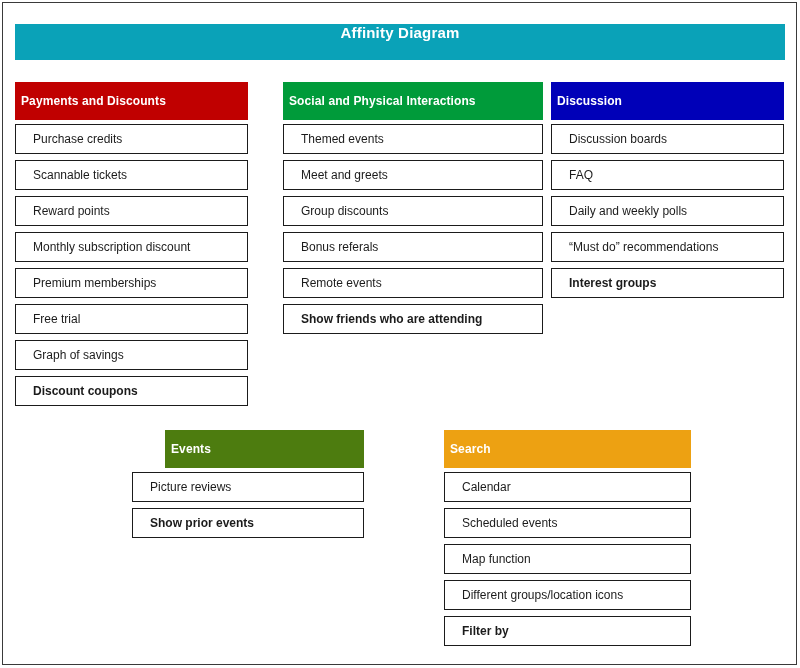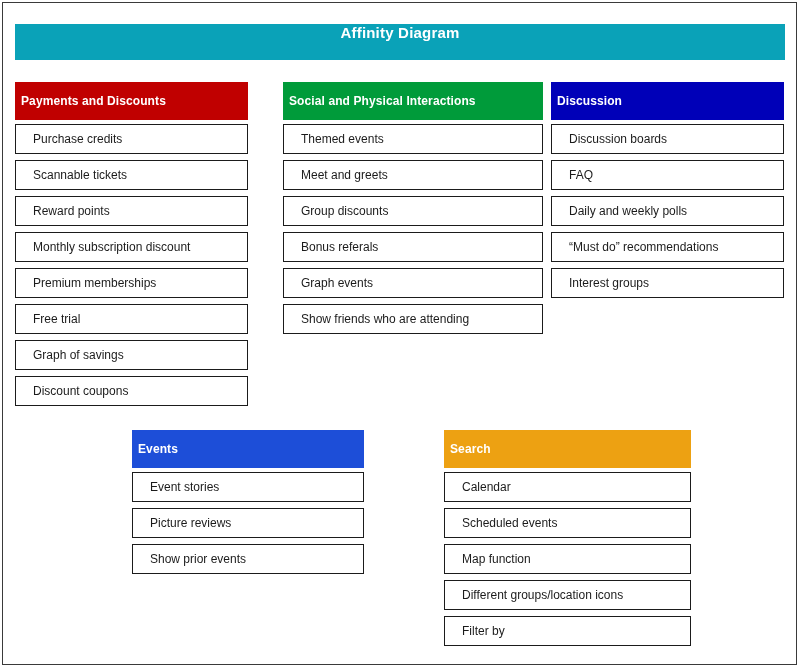--- a/index.html
+++ b/index.html
@@ -83,21 +83,21 @@
     display: flex;
     align-items: center;
     box-sizing: border-box;
     padding-left: 17px;
     font-size: 12px;
     color: #1b1b1b;
     line-height: 1;
     white-space: nowrap;
     overflow: hidden;
   }
-  .item:last-child { margin-bottom: 0; }
+  .item:last-child { margin-bottom: 0; font-weight: bold; }
 
   
   #col-payments   { left: 15px;  top: 82px; width: 233px; }
   #col-social     { left: 283px; top: 82px; width: 260px; }
   #col-discussion { left: 551px; top: 82px; width: 233px; }
 
   
   #col-events { left: 132px; top: 430px; width: 232px; }
   #col-search { left: 444px; top: 430px; width: 247px; }
 </style>
@@ -130,44 +130,43 @@
 
   <div class="column" id="col-social">
     <div class="col-header" style="background: rgb(0, 155, 58);">
       <span>Social and Physical Interactions</span>
     </div>
     <div class="col-items">
       <div class="item">Themed events</div>
       <div class="item">Meet and greets</div>
       <div class="item">Group discounts</div>
       <div class="item">Bonus referals</div>
-      <div class="item">Graph events</div>
+      <div class="item">Remote events</div>
       <div class="item">Show friends who are attending</div>
     </div>
   </div>
 
   <div class="column" id="col-discussion">
     <div class="col-header" style="background: rgb(0, 0, 184);">
       <span>Discussion</span>
     </div>
     <div class="col-items">
       <div class="item">Discussion boards</div>
       <div class="item">FAQ</div>
       <div class="item">Daily and weekly polls</div>
       <div class="item">“Must do” recommendations</div>
       <div class="item">Interest groups</div>
     </div>
   </div>
 
   <div class="column" id="col-events">
-    <div class="col-header" style="background: #1d4ed8;">
+    <div class="col-header" style="background: #4d7c0f; margin-left: 33px;">
       <span>Events</span>
     </div>
     <div class="col-items">
-      <div class="item">Event stories</div>
       <div class="item">Picture reviews</div>
       <div class="item">Show prior events</div>
     </div>
   </div>
 
   <div class="column" id="col-search">
     <div class="col-header" style="background: rgb(237, 161, 18);">
       <span>Search</span>
     </div>
     <div class="col-items">

